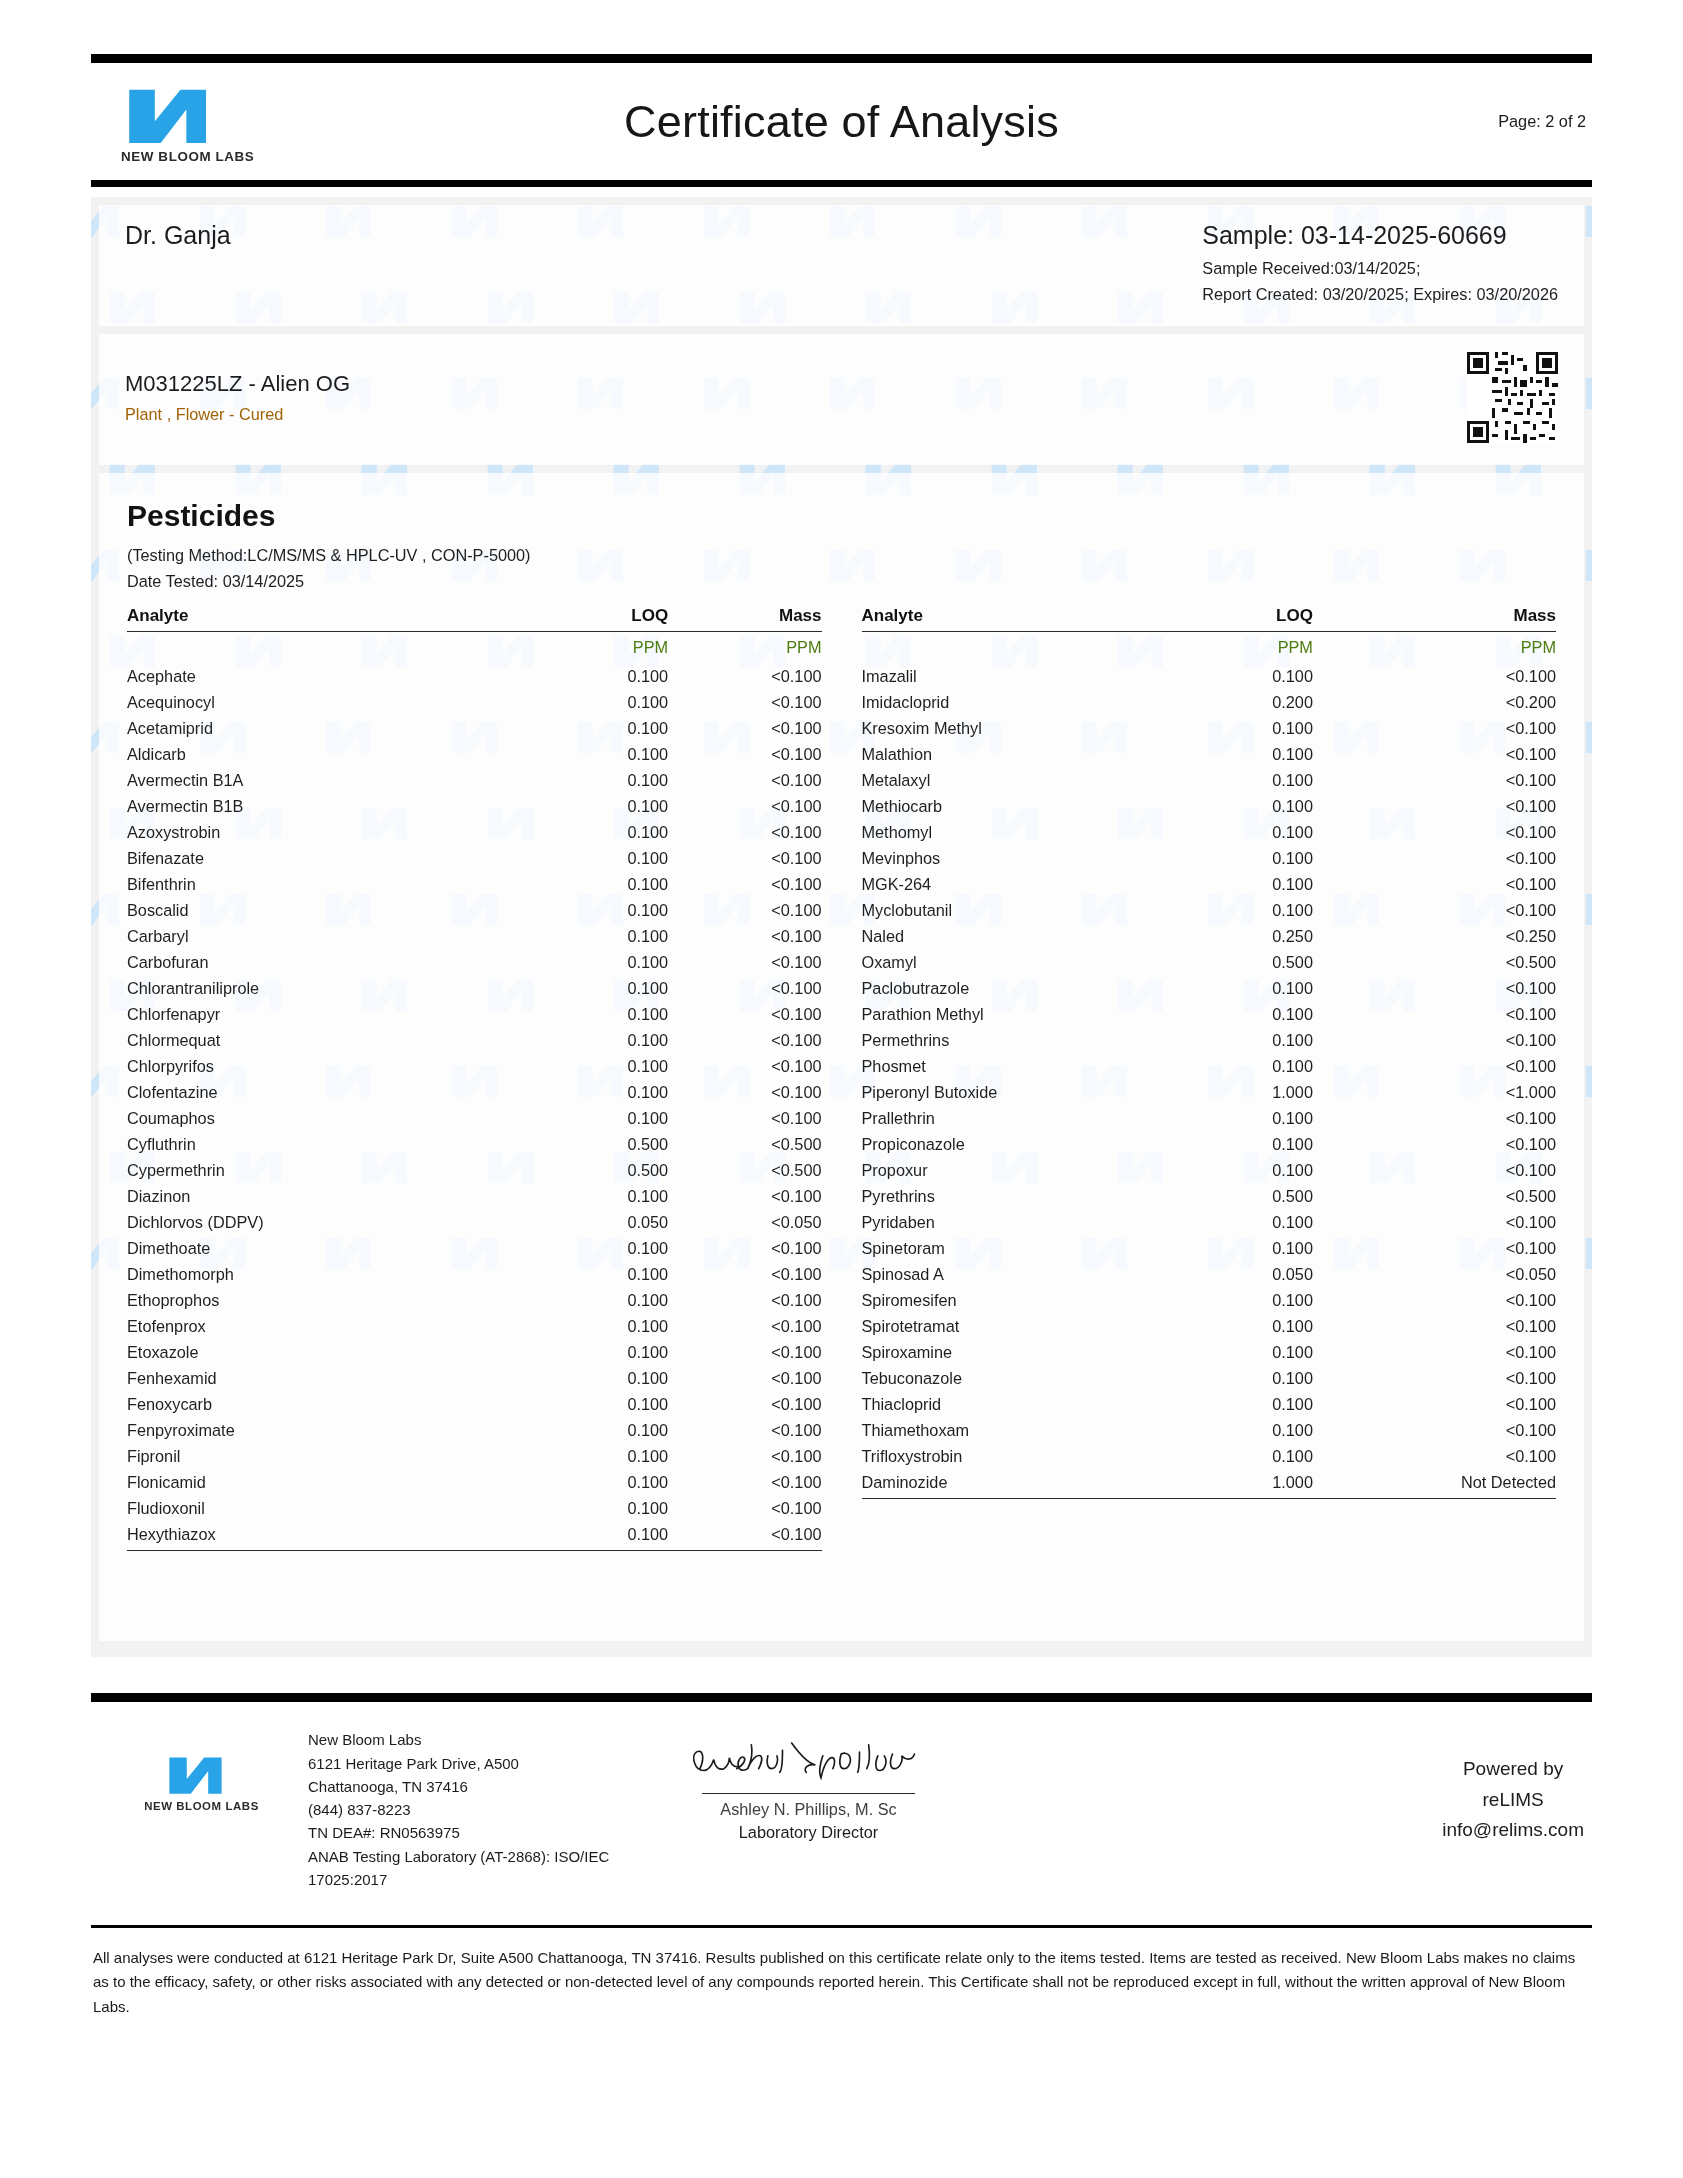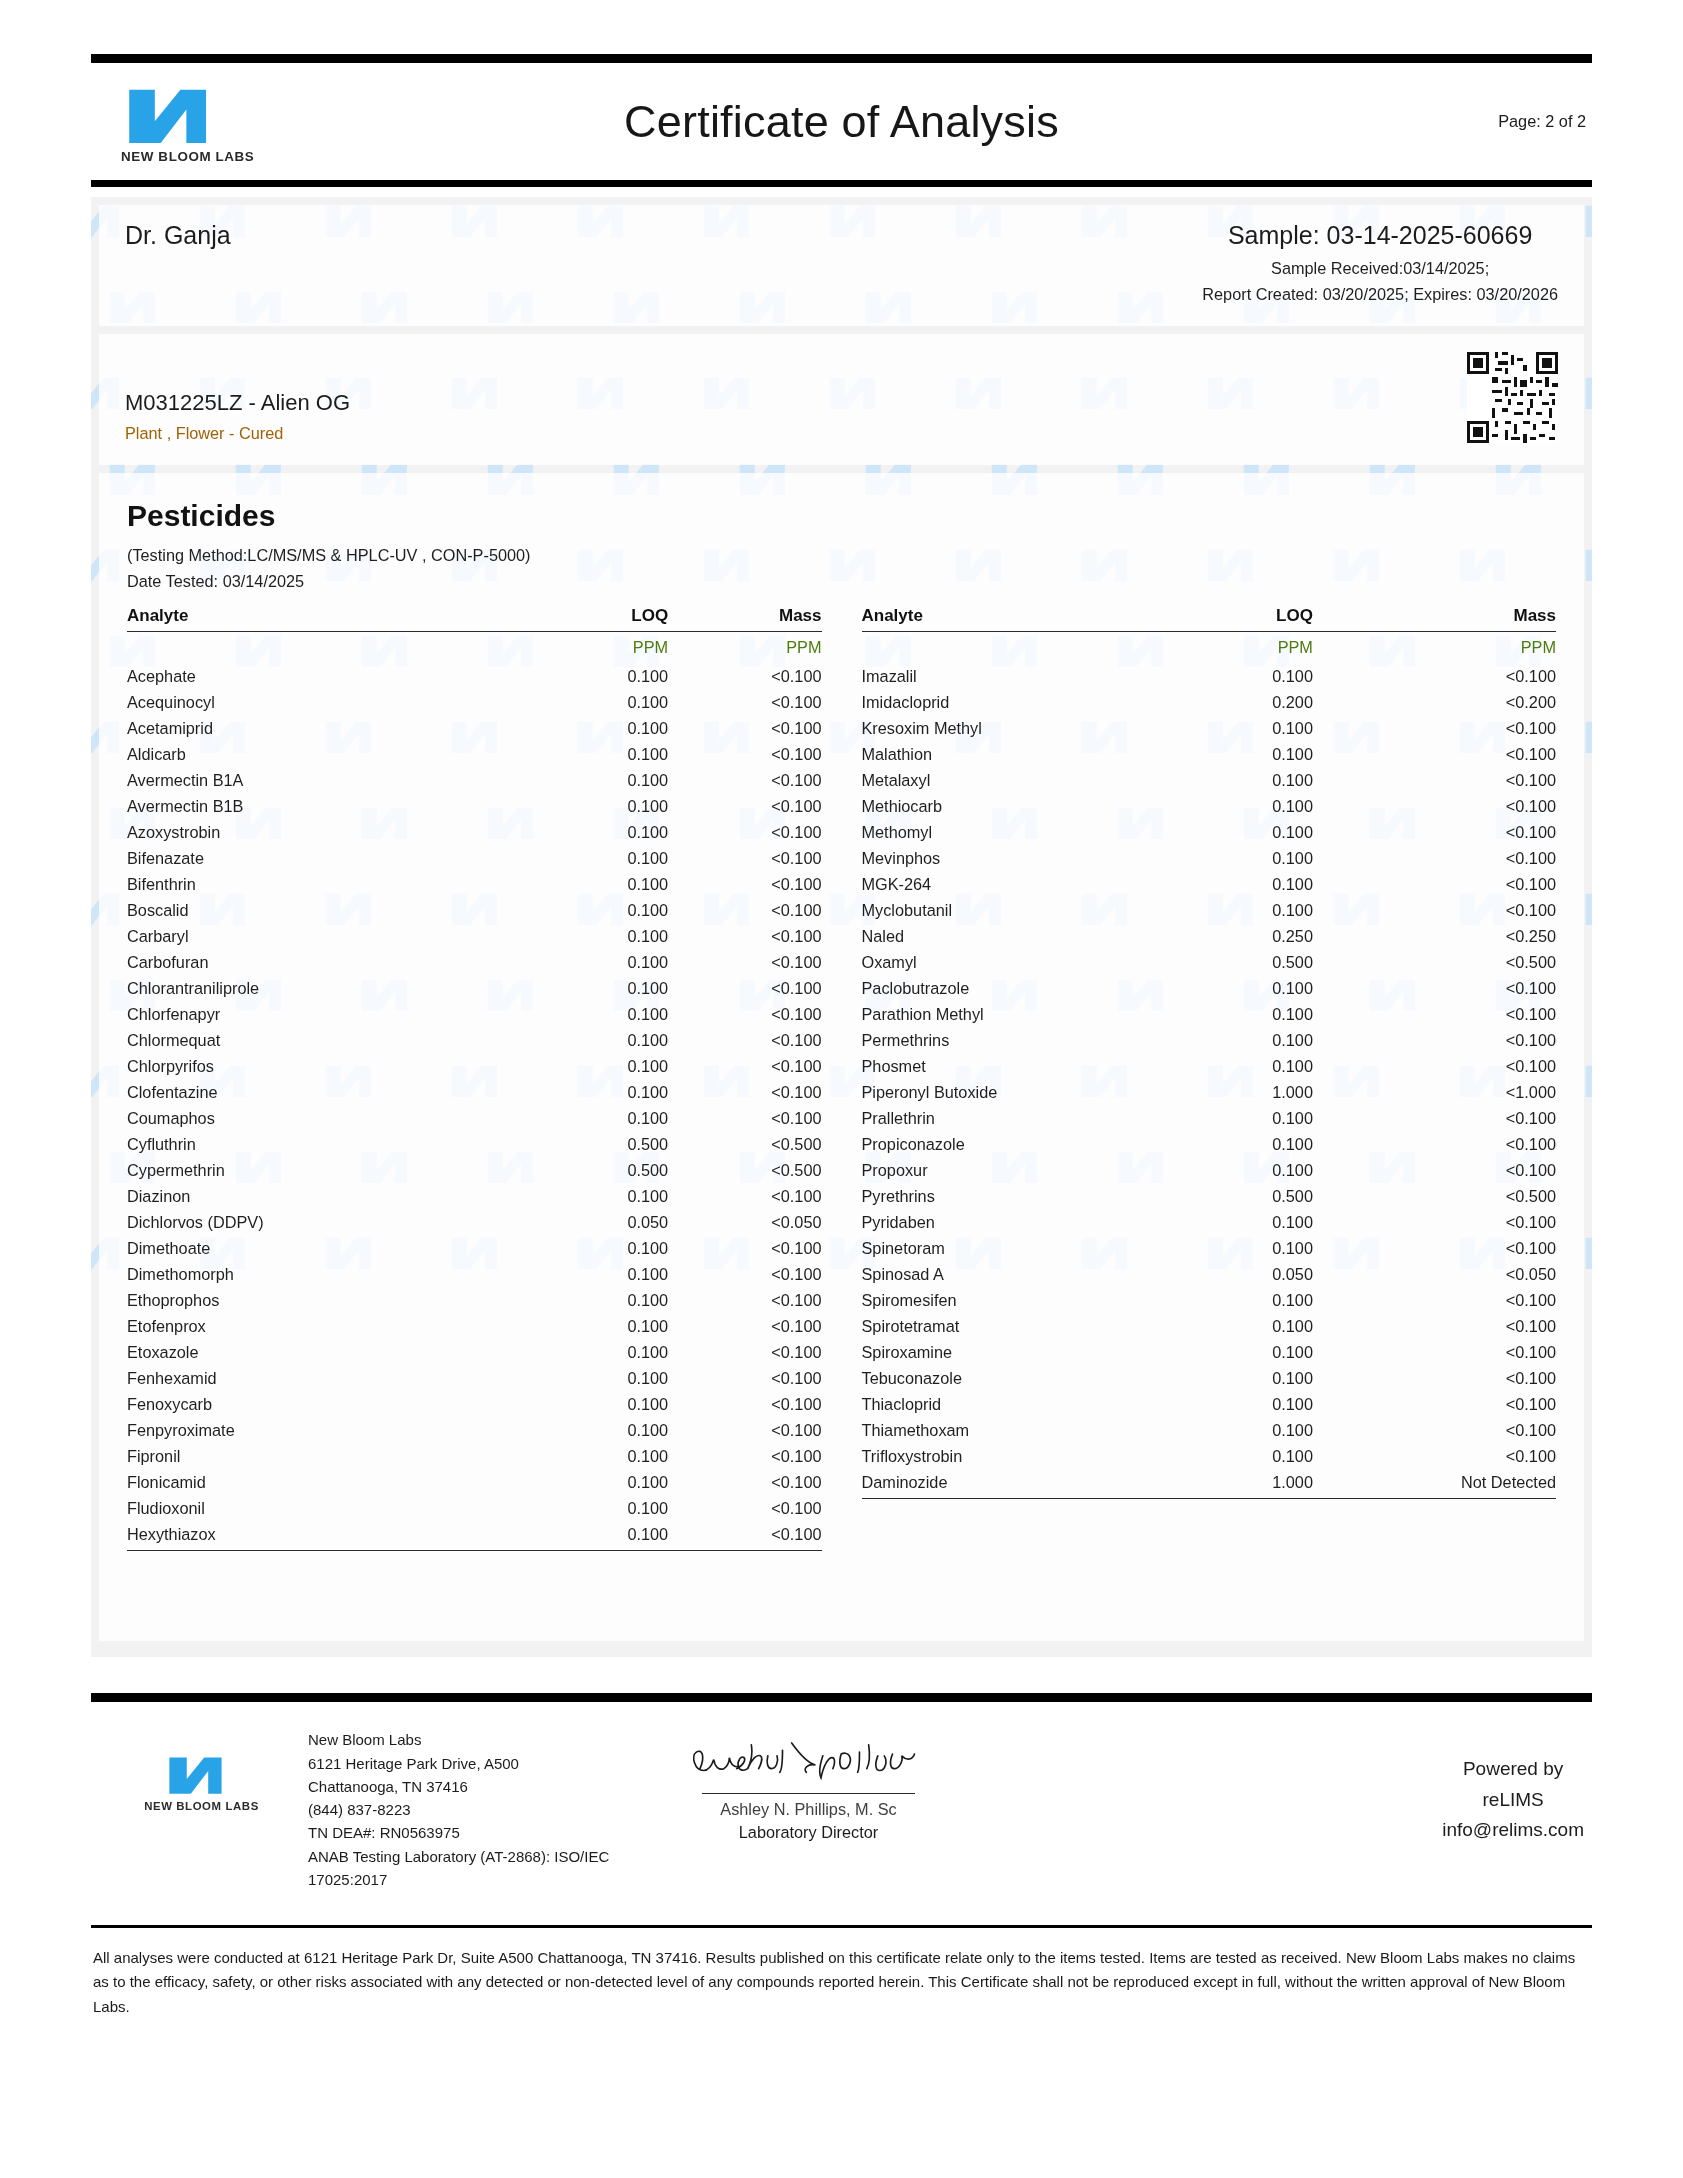--- a/index.html
+++ b/index.html
@@ -118,36 +118,36 @@
   .flexrow {
     display: flex;
     align-items: flex-start;
   }
   .client-name {
     font-size: 25px;
     color: #1c1c1c;
   }
   .sample-block {
     margin-left: auto;
-    text-align: center;
+    text-align: left;
   }
   .sample-id {
     font-size: 25px;
     color: #1c1c1c;
   }
   .sample-meta {
     font-size: 16.3px;
     color: #1f1f1f;
     margin-top: 7px;
     line-height: 1.45;
   }
   .card-sample {
     padding: 18px 26px 22px 26px;
     display: flex;
-    align-items: flex-end;
+    align-items: center;
     min-height: 109px;
   }
   .sample-title {
     font-size: 22px;
     color: #1c1c1c;
   }
   .sample-sub {
     font-size: 16.3px;
     color: #a16207;
     margin-top: 8px;

